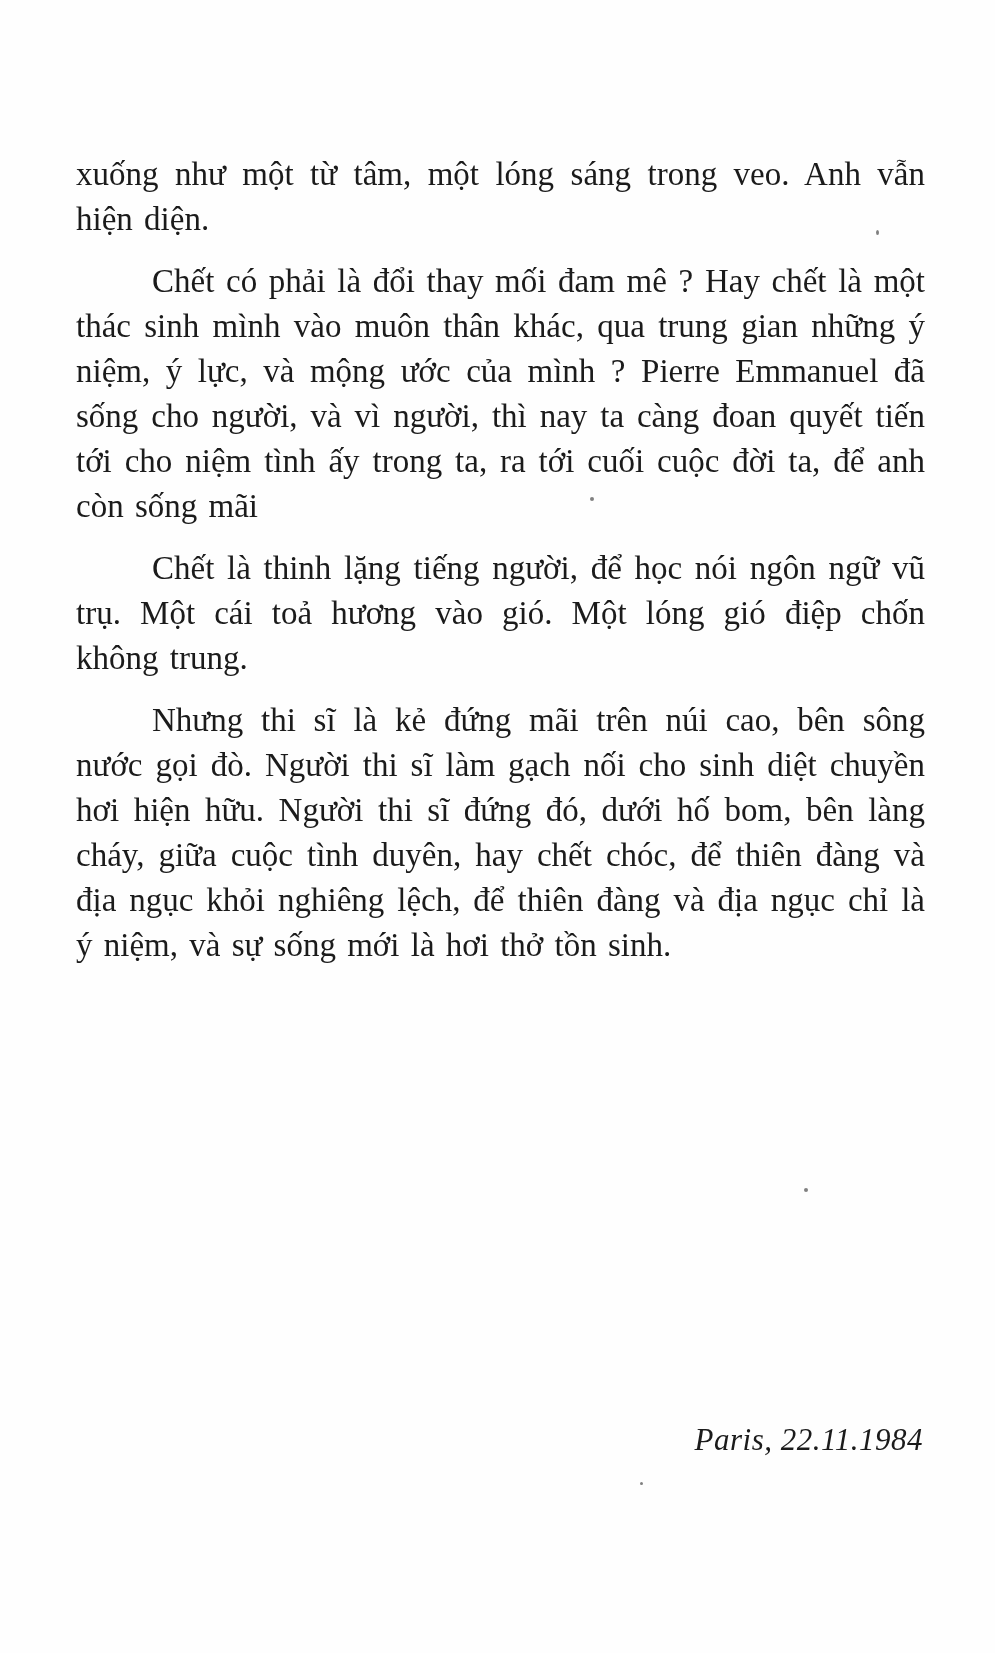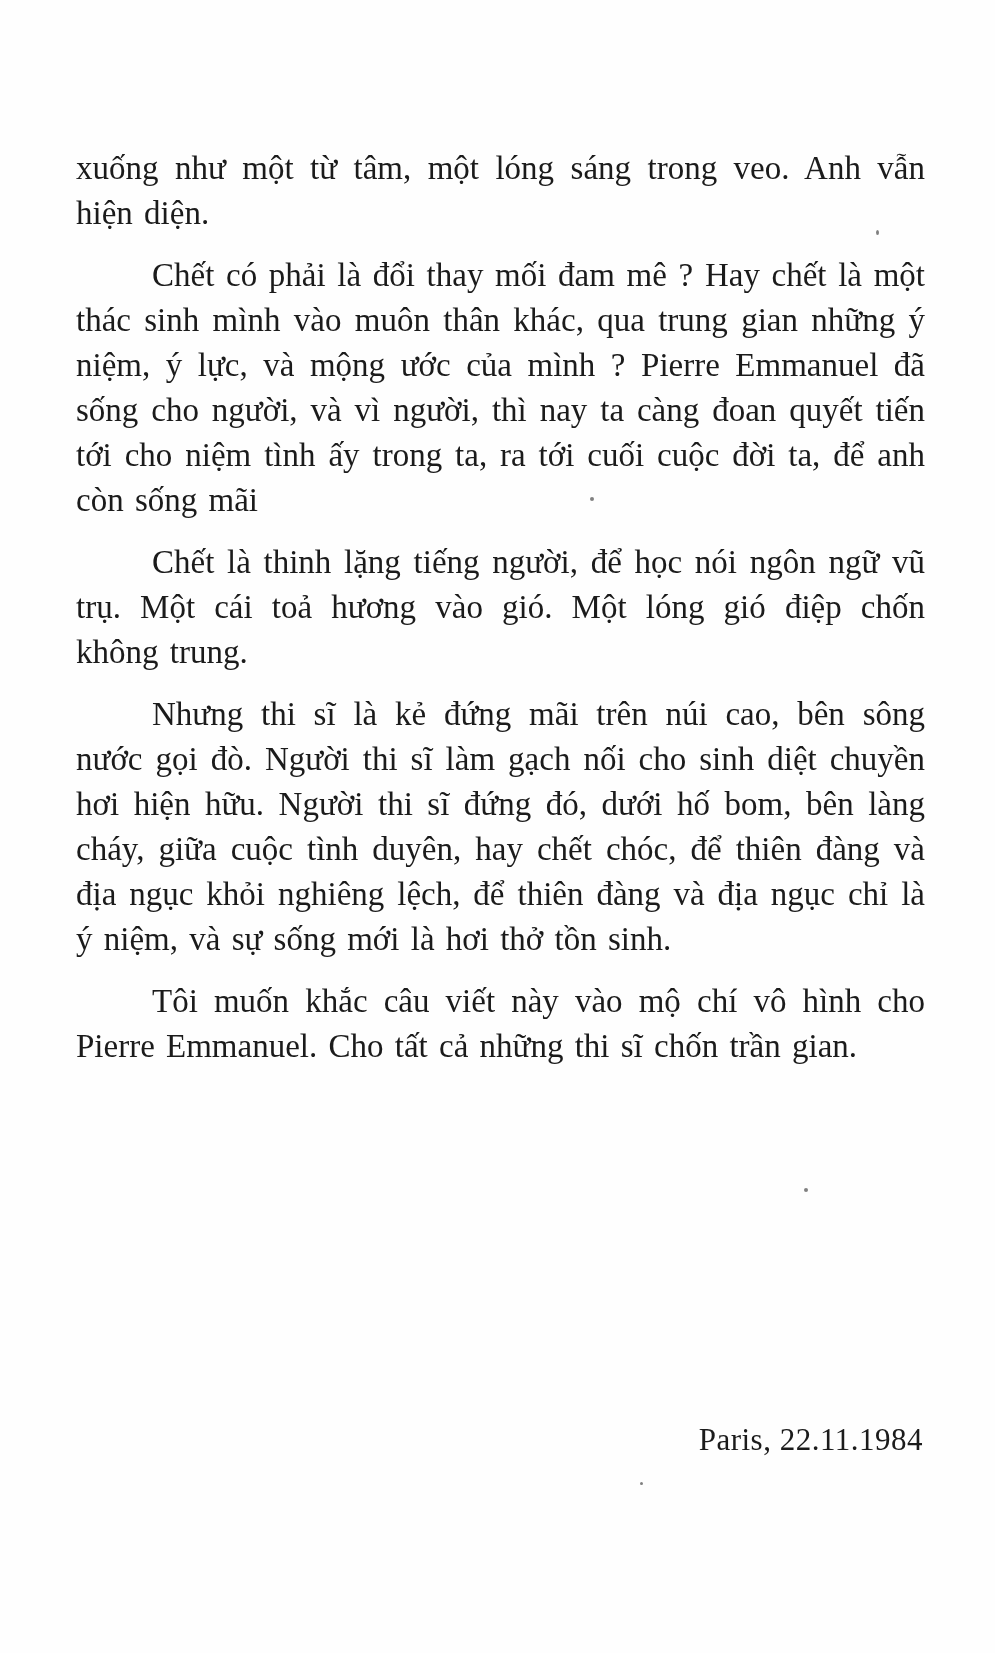--- a/index.html
+++ b/index.html
@@ -17,38 +17,39 @@
   }
   .page {
     position: absolute;
     inset: 0;
     background: #fefefe;
   }
   .text-block {
     position: absolute;
     left: 76px;
     right: 70px;
-    top: 146px;
+    top: 152px;
   }
   .para {
     font-size: 33px;
     line-height: 45px;
     text-align: justify;
     text-justify: inter-word;
     word-spacing: 3px;
     margin: 0 0 17px 0;
     -webkit-font-smoothing: antialiased;
   }
   .para.indent {
     text-indent: 76px;
   }
   .signature {
     position: absolute;
     right: 72px;
     top: 1420px;
+    font-style: italic;
     font-size: 31px;
     line-height: 40px;
     letter-spacing: 0.5px;
     color: #1b1b1b;
     text-align: right;
   }
   .speck {
     position: absolute;
     background: #555;
     border-radius: 50%;
@@ -64,21 +65,20 @@
 </head>
 <body>
 
 <div class="page">
 
   <main class="text-block">
       <p class="para">xuống như một từ tâm, một lóng sáng trong veo. Anh vẫn hiện diện.</p>
       <p class="para indent">Chết có phải là đổi thay mối đam mê ? Hay chết là một thác sinh mình vào muôn thân khác, qua trung gian những ý niệm, ý lực, và mộng ước của mình ? Pierre Emmanuel đã sống cho người, và vì người, thì nay ta càng đoan quyết tiến tới cho niệm tình ấy trong ta, ra tới cuối cuộc đời ta, để anh còn sống mãi</p>
       <p class="para indent">Chết là thinh lặng tiếng người, để học nói ngôn ngữ vũ trụ. Một cái toả hương vào gió. Một lóng gió điệp chốn không trung.</p>
       <p class="para indent">Nhưng thi sĩ là kẻ đứng mãi trên núi cao, bên sông nước gọi đò. Người thi sĩ làm gạch nối cho sinh diệt chuyền hơi hiện hữu. Người thi sĩ đứng đó, dưới hố bom, bên làng cháy, giữa cuộc tình duyên, hay chết chóc, để thiên đàng và địa ngục khỏi nghiêng lệch, để thiên đàng và địa ngục chỉ là ý niệm, và sự sống mới là hơi thở tồn sinh.</p>
-      <p class="para indent">Tôi muốn khắc câu viết này vào mộ chí vô hình cho Pierre Emmanuel. Cho tất cả những thi sĩ chốn trần gian.</p>
     </main>
 
   <div class="signature">Paris, 22.11.1984</div>
 
   <span class="speck s1"></span>
   <span class="speck s2"></span>
   <span class="speck s3"></span>
   <span class="speck s4"></span>
 
 </div>

